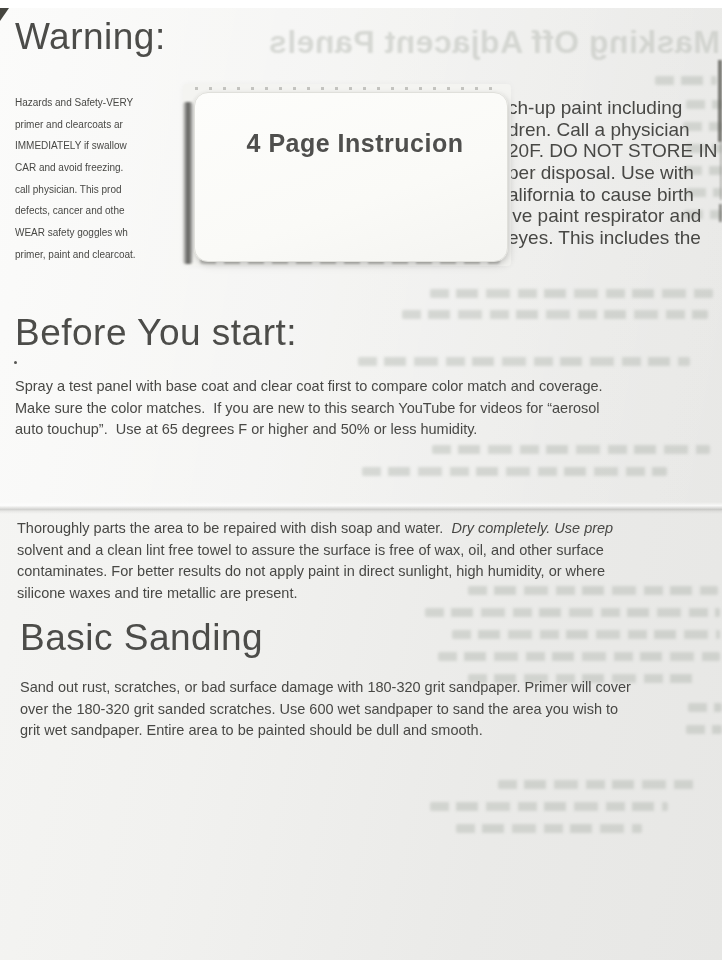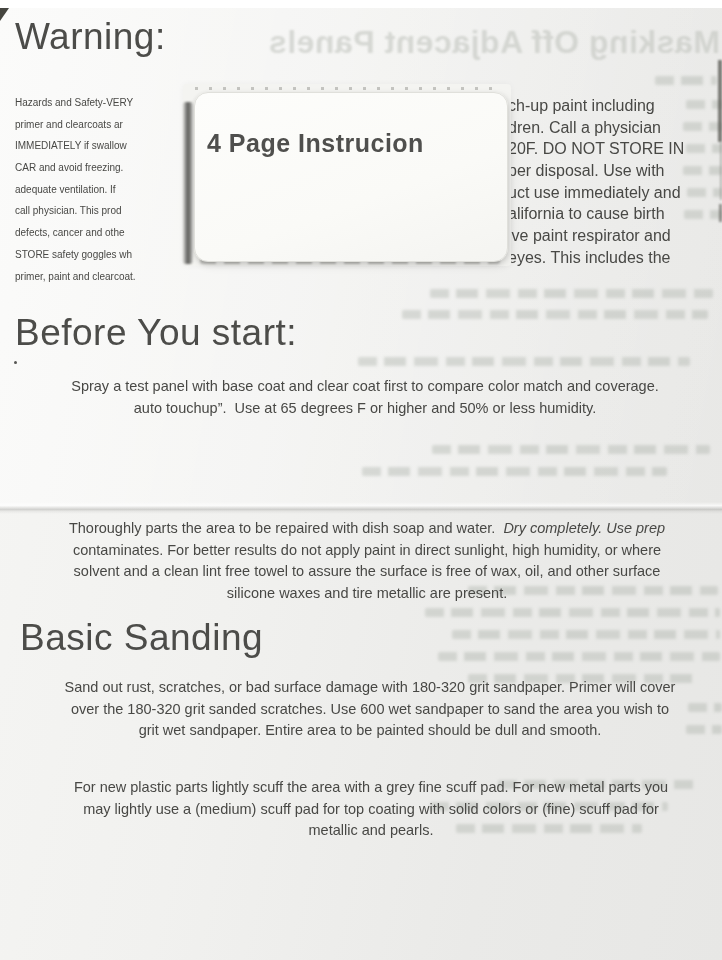--- a/index.html
+++ b/index.html
@@ -23,23 +23,23 @@
     background:linear-gradient(180deg,rgba(255,255,255,0) 0%,rgba(255,255,255,.7) 30%,rgba(130,130,127,.30) 62%,rgba(130,130,127,.10) 78%,rgba(0,0,0,0) 100%);
     pointer-events:none;
   }
   h1.hd{
     position:absolute;margin:0;
     font-weight:400;font-size:37px;line-height:1.05;
     color:#4c4c49;letter-spacing:.5px;white-space:pre;
   }
   .wline{position:relative;height:21.7px;}
   .wl{position:absolute;left:0;white-space:pre;font-size:10px;color:#484845;}
-  .wr{position:absolute;left:493px;white-space:pre;font-size:16px;color:#484845;}
+  .wr{position:absolute;left:493px;white-space:pre;font-size:19px;color:#484845;}
   .para{position:absolute;}
-  .para .ln{position:relative;height:21.7px;font-size:14.5px;white-space:pre;color:#484845;text-align:center;}
+  .para .ln{position:relative;height:21.7px;font-size:14.5px;white-space:pre;color:#484845;}
   .italic{font-style:italic;}
   
   .band{
     position:absolute;left:183px;top:76px;width:328px;height:182px;
     background:#f4f4f1;border-radius:4px;
     box-shadow:0 0 6px rgba(0,0,0,.04);
   }
   .perf-top{
     position:absolute;left:195px;top:79px;width:306px;height:3px;
     background:repeating-linear-gradient(90deg,#9d9d99 0 3px,transparent 3px 14px);
@@ -55,21 +55,21 @@
     background:linear-gradient(90deg,rgba(60,60,58,.15) 0%,rgba(58,58,55,.78) 45%,rgba(70,70,67,.70) 70%,rgba(90,90,87,.15) 100%);
     filter:blur(.8px);border-radius:3px;
   }
   .sticker{
     position:absolute;left:194px;top:84px;width:312px;height:168px;
     background:linear-gradient(160deg,#fdfdfb 0%,#fafaf7 60%,#f4f4f1 100%);
     border:1px solid #e0e0db;border-radius:14px;
     box-shadow:0 2px 5px rgba(0,0,0,.14),3px 4px 10px rgba(0,0,0,.08);
   }
   .sticker .t1,.sticker .t2{
-    position:absolute;left:12px;width:100%;text-align:left;
+    position:absolute;left:4px;width:100%;text-align:center;
     font-weight:700;color:#4f4f4d;font-size:25px;letter-spacing:.5px;white-space:pre;
   }
   .sticker .t1{top:36px;}
   .sticker .t2{top:86px;}
   .stray-dot{
     position:absolute;left:14px;top:353px;width:3px;height:3px;border-radius:50%;
     background:#565653;
   }
   
   .ghost-heading{
@@ -137,33 +137,29 @@
     </div>
     <div class="wline">
       <span class="wl">IMMEDIATELY if swallow</span>
       <span class="wr">20F. DO NOT STORE IN</span>
     </div>
     <div class="wline">
       <span class="wl">CAR and avoid freezing.</span>
       <span class="wr">per disposal. Use with</span>
     </div>
     <div class="wline">
-      <span class="wl">adequate ventilation. If</span>
-      <span class="wr">uct use immediately and</span>
-    </div>
-    <div class="wline">
       <span class="wl">call physician. This prod</span>
       <span class="wr">alifornia to cause birth</span>
     </div>
     <div class="wline">
       <span class="wl">defects, cancer and othe</span>
       <span class="wr">ive paint respirator and</span>
     </div>
     <div class="wline">
-      <span class="wl">STORE safety goggles wh</span>
+      <span class="wl">WEAR safety goggles wh</span>
       <span class="wr">eyes. This includes the</span>
     </div>
     <div class="wline">
       <span class="wl">primer, paint and clearcoat.</span>
       <span class="wr"></span>
     </div>
   </div>
 
   <div class="band"></div>
   <div class="perf-top"></div>
@@ -172,45 +168,41 @@
 
   <div class="sticker">
     <div class="t1">4 Page Instrucion</div>
   </div>
 
   <h1 class="hd" style="left:15px;top:306px;">Before You start:</h1>
   <div class="stray-dot"></div>
 
   <div class="para" style="left:15px;top:370px;width:700px;">
     <div class="ln">Spray a test panel with base coat and clear coat first to compare color match and coverage.</div>
+    <div class="ln">Make sure the color matches.  If you are new to this search YouTube for videos for “aerosol</div>
     <div class="ln">auto touchup”.  Use at 65 degrees F or higher and 50% or less humidity.</div>
   </div>
 
 
   <div class="seam"></div>
 
   <div class="para" style="left:17px;top:512px;width:700px;">
     <div class="ln"><span>Thoroughly parts the area to be repaired with dish soap and water.  </span><span class="italic">Dry completely. Use prep</span></div>
+    <div class="ln">solvent and a clean lint free towel to assure the surface is free of wax, oil, and other surface</div>
     <div class="ln">contaminates. For better results do not apply paint in direct sunlight, high humidity, or where</div>
-    <div class="ln">solvent and a clean lint free towel to assure the surface is free of wax, oil, and other surface</div>
     <div class="ln">silicone waxes and tire metallic are present.</div>
   </div>
 
   <h1 class="hd" style="left:20px;top:611px;">Basic Sanding</h1>
 
   <div class="para" style="left:20px;top:671px;width:700px;">
     <div class="ln">Sand out rust, scratches, or bad surface damage with 180-320 grit sandpaper. Primer will cover</div>
     <div class="ln">over the 180-320 grit sanded scratches. Use 600 wet sandpaper to sand the area you wish to</div>
     <div class="ln">grit wet sandpaper. Entire area to be painted should be dull and smooth.</div>
   </div>
 
-  <div class="para" style="left:21px;top:771px;width:700px;">
-    <div class="ln">For new plastic parts lightly scuff the area with a grey fine scuff pad. For new metal parts you</div>
-    <div class="ln">may lightly use a (medium) scuff pad for top coating with solid colors or (fine) scuff pad for</div>
-    <div class="ln">metallic and pearls.</div>
-  </div>
 
   <div class="sliver" style="right:0;top:52px;width:4px;height:82px;opacity:.75;"></div>
   <div class="sliver" style="right:0;top:134px;width:2px;height:58px;opacity:.35;"></div>
   <div class="sliver" style="right:0;top:196px;width:3px;height:18px;opacity:.6;"></div>
   <div class="corner-speck"></div>
 
 </div>
 
 </body></html>

